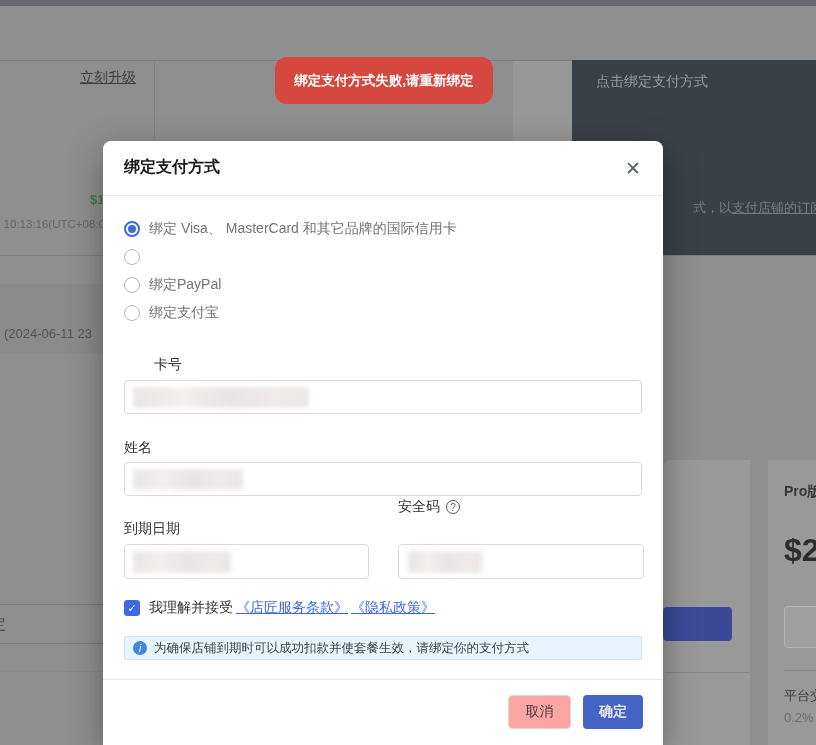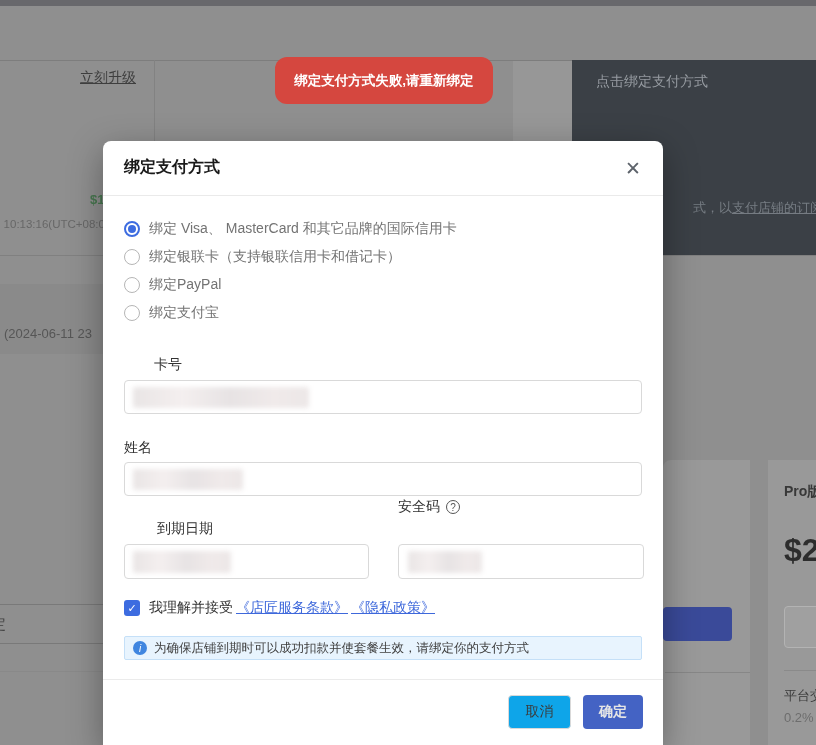--- a/index.html
+++ b/index.html
@@ -50,21 +50,21 @@
   .opt-list{position:absolute;left:21px;top:78px;}
   .opt-row{display:flex;align-items:center;height:20px;margin-bottom:8px;cursor:pointer;}
   .radio{width:16px;height:16px;border-radius:50%;border:1px solid #b6b6b6;background:#fff;flex:0 0 auto;position:relative;}
   .radio.sel{border:2px solid #3d6ce0;}
   .radio.sel::after{content:"";position:absolute;left:2px;top:2px;width:8px;height:8px;border-radius:50%;background:#3d6ce0;}
   .opt-label{margin-left:9px;font-size:14px;color:#737373;white-space:nowrap;}
 
   .f-label{font-size:14px;color:#333;white-space:nowrap;}
   .lab-card{left:27px;top:215px;margin-left:24px;}
   .lab-name{left:21px;top:298px;}
-  .lab-exp{left:21px;top:379px;margin-left:33px;}
+  .lab-exp{left:21px;top:379px;}
   .lab-cvc{left:295px;top:357px;display:flex;align-items:center;gap:6px;}
   .help{width:14px;height:14px;border:1px solid #555;border-radius:50%;font-size:10px;color:#555;
         display:inline-flex;align-items:center;justify-content:center;}
   .inp{position:absolute;background:#fff;border:1px solid #d9d9d9;border-radius:4px;}
   .inp-card{left:21px;top:239px;width:518px;height:34px;}
   .inp-name{left:21px;top:321px;width:518px;height:34px;}
   .inp-exp{left:21px;top:403px;width:245px;height:35px;}
   .inp-cvc{left:295px;top:403px;width:246px;height:35px;}
   .redact{position:absolute;border-radius:2px;filter:blur(2.5px);
           background:linear-gradient(90deg,#e9e5e5 0%,#f4efef 28%,#e7e3e4 55%,#f0eaea 80%,#ece7e7 100%);}
@@ -81,21 +81,21 @@
 
   .notice{position:absolute;left:21px;top:495px;width:518px;height:24px;background:#e8f4fe;border:1px solid #c5e0f8;
           border-radius:2px;display:flex;align-items:center;padding:0 8px;}
   .info-ic{width:14px;height:14px;border-radius:50%;background:#4086e0;color:#fff;font-size:10px;font-style:italic;
            display:flex;align-items:center;justify-content:center;flex:0 0 auto;}
   .notice-text{margin-left:7px;font-size:12.5px;color:#3f3f3f;white-space:nowrap;}
 
   .m-footer-line{position:absolute;left:0;top:538px;right:0;height:1px;background:#ebebeb;}
   .btn{position:absolute;height:34px;border-radius:4px;display:flex;align-items:center;justify-content:center;
        font-size:14px;cursor:pointer;}
-  .btn-cancel{left:405px;top:554px;width:63px;background:#0ea5e9;border:1px solid #d9d9d9;color:#3b3b3b;}
+  .btn-cancel{left:405px;top:554px;width:63px;background:#fca5a5;border:1px solid #d9d9d9;color:#3b3b3b;}
   .btn-confirm{left:480px;top:554px;width:60px;background:#4463c4;color:#e5e5e5;font-weight:bold;}
 </style>
 </head>
 <body>
 
 <div class="stage">
 
   <div class="abs topbar"></div>
   <div class="abs hline-60"></div>
   <div class="abs vline-154"></div>
@@ -137,21 +137,20 @@
       <div class="m-close">✕</div>
     </div>
 
     <div class="opt-list">
       <div class="opt-row">
         <span class="radio sel"></span>
         <span class="opt-label">绑定 Visa、 MasterCard 和其它品牌的国际信用卡</span>
       </div>
       <div class="opt-row">
         <span class="radio"></span>
-        <span class="opt-label">绑定银联卡（支持银联信用卡和借记卡）</span>
       </div>
       <div class="opt-row">
         <span class="radio"></span>
         <span class="opt-label">绑定PayPal</span>
       </div>
       <div class="opt-row">
         <span class="radio"></span>
         <span class="opt-label">绑定支付宝</span>
       </div>
     </div>

